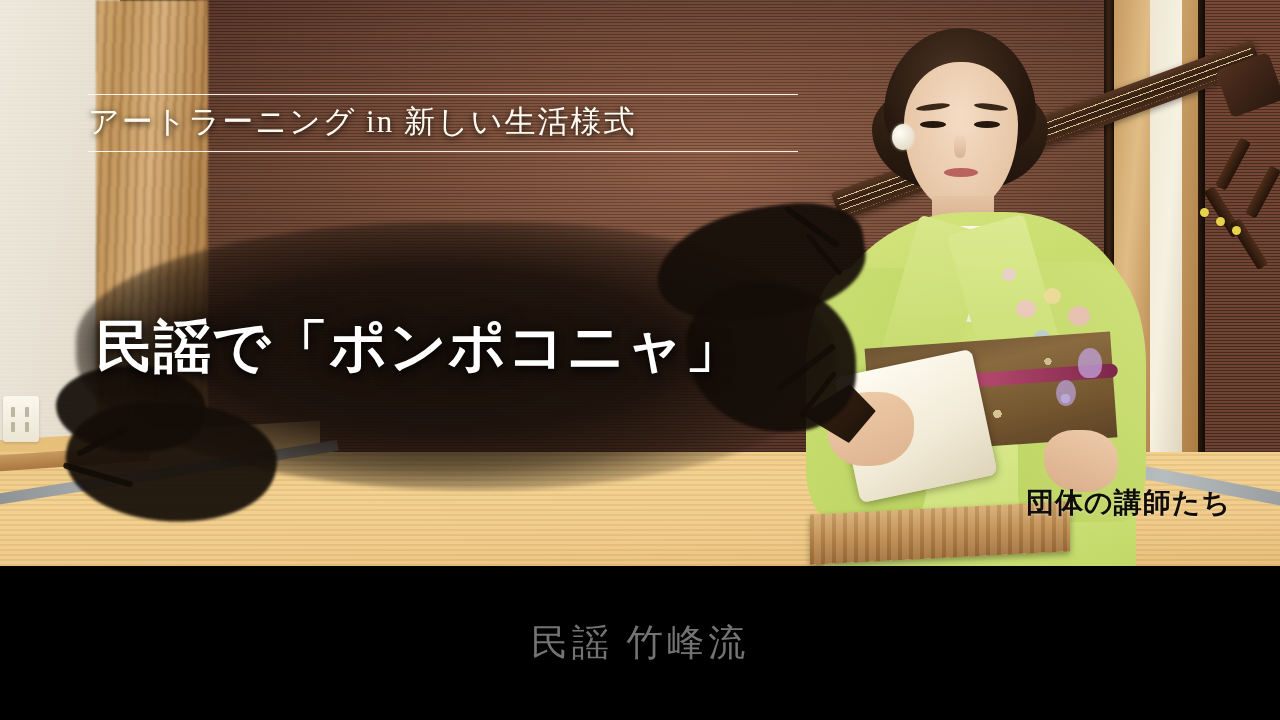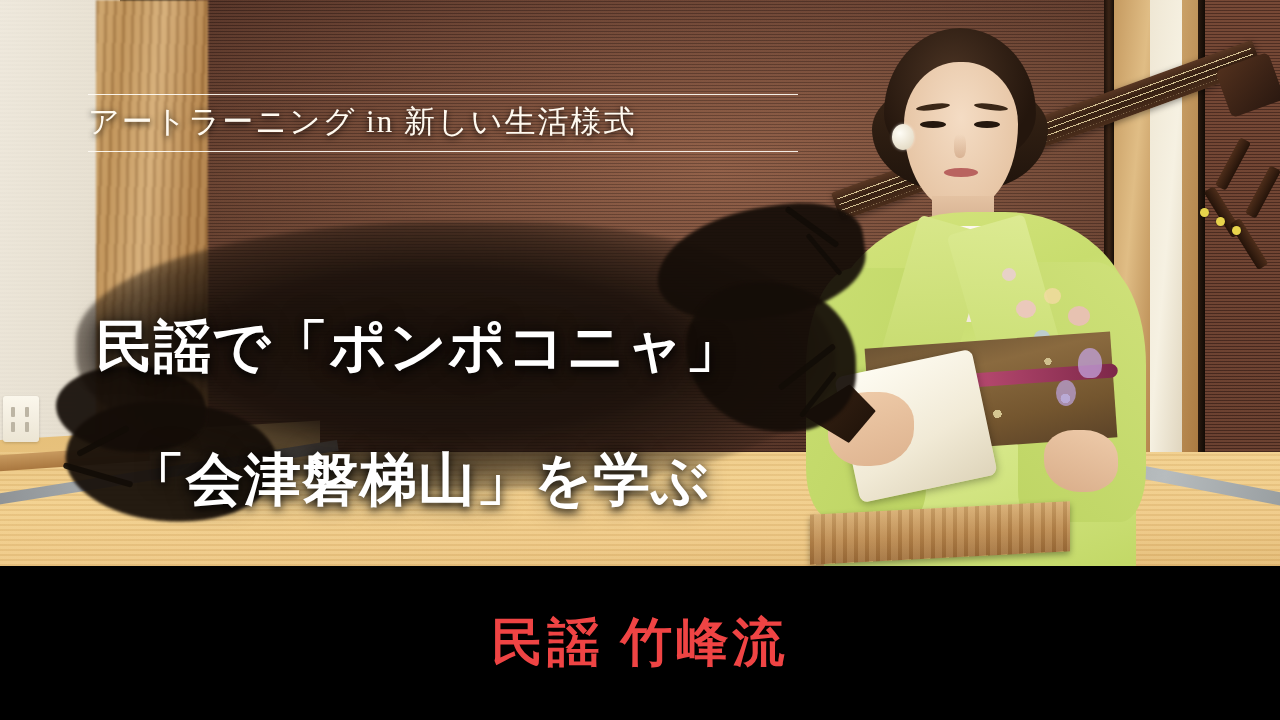--- a/index.html
+++ b/index.html
@@ -224,21 +224,21 @@
   .badge{position:absolute;left:1022px;top:484px;display:flex;align-items:flex-end;}
   .badge-num{font-size:74px;line-height:.78;color:#c2342c;font-weight:400;
     text-shadow:0 2px 4px rgba(255,255,255,.35);}
   .badge-txt{font-size:28px;font-weight:700;color:#100c08;letter-spacing:1px;
     margin-left:4px;margin-bottom:8px;text-shadow:0 1px 2px rgba(255,255,255,.35);}
 
   
   .band{position:absolute;left:0;top:566px;width:1280px;height:154px;background:#000;}
   .band-inner{position:absolute;left:0;top:0;width:1280px;height:154px;
     display:flex;align-items:center;justify-content:center;gap:62px;}
-  .school{color:#ef4444;font-size:52px;font-weight:700;letter-spacing:4px;white-space:nowrap;}
+  .school{color:#737373;font-size:37px;font-weight:400;letter-spacing:4px;white-space:nowrap;}
   .name{color:#ffffff;font-size:84px;font-weight:700;letter-spacing:6px;white-space:nowrap;}
 </style>
 </head>
 <body>
 
 <div id="stage">
 
   <div class="photo">
     <div class="wall-dark"></div>
     <div class="wall-vign"></div>
@@ -330,23 +330,23 @@
       <div class="ink-sp b"></div>
     <div class="ink-sp c"></div>
       <div class="ink-sp d"></div>
     <div class="ink-sp e"></div>
       <div class="ink-sp f"></div>
   </div>
 
   <div class="overlay">
     <div class="eyebrow">アートラーニング in 新しい生活様式</div>
     <div class="subline sub1">民謡で「ポンポコニャ」</div>
-    <div class="subline sub3">「会津磐梯山」を学ぶ</div>
 
     <div class="badge">
+      <span class="badge-txt">団体の講師たち</span>
     </div>
   </div>
 
   <div class="band">
     <div class="band-inner">
       <span class="school">民謡 竹峰流</span>
     </div>
   </div>
 
 </div>

